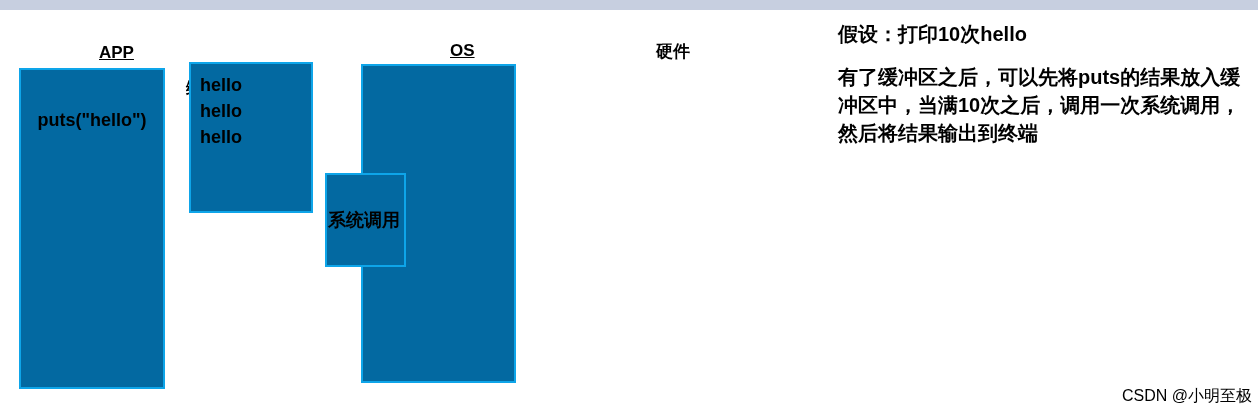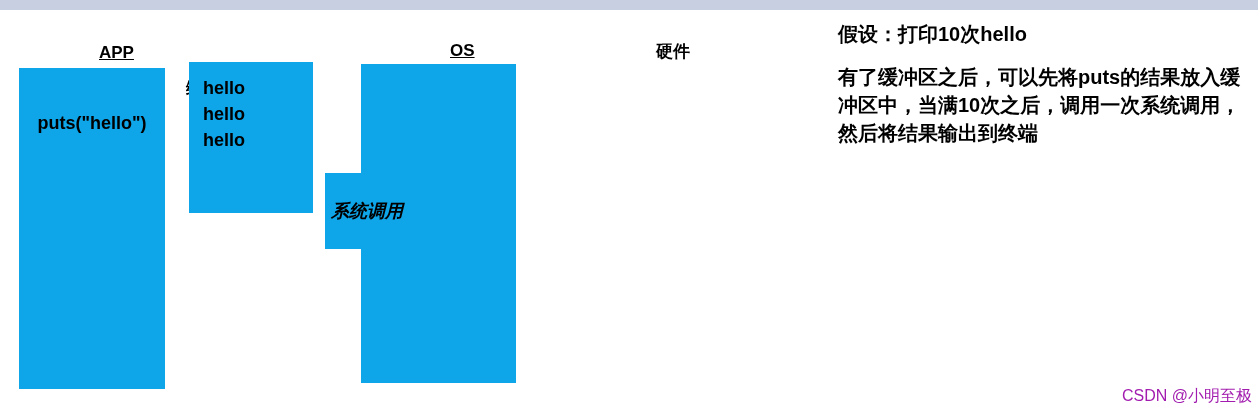--- a/index.html
+++ b/index.html
@@ -19,22 +19,22 @@
   .topbar {
     position: absolute;
     left: 0; top: 0;
     width: 1258px;
     height: 10px;
     background: #c7cfe0;
   }
   .box {
     position: absolute;
     box-sizing: border-box;
-    border: 5px solid #0ea5e9;
-    background: #0ea5e9;
+    border: 2px solid #0ea5e9;
+    background: #0369a1;
   }
   .box-label {
     position: absolute;
     font-size: 17px;
     font-weight: bold;
     white-space: nowrap;
   }
   .app-content {
     position: absolute;
     left: 0;
@@ -117,30 +117,30 @@
     <div class="buffer-lines">
       <div>hello</div>
       <div>hello</div>
       <div>hello</div>
     </div>
   </div>
 
   <div class="box-label" style="left:450px; top:41px;text-decoration:underline;">OS</div>
   <div class="box" style="left:361px; top:64px; width:155px; height:319px;"></div>
 
-  <div class="box syscall-box" style="left:325px; top:173px; width:81px; height:76px;font-style:italic;">
+  <div class="box syscall-box" style="left:325px; top:173px; width:81px; height:94px;">
     <div class="syscall-label">系统调用</div>
   </div>
 
   <div class="box-label" style="left:656px; top:40px;">硬件</div>
 
   <div class="notes">
     <div class="notes-title">假设：打印10次hello</div>
     <div class="notes-body">
       <div>有了缓冲区之后，可以先将puts的结果放入缓</div>
       <div>冲区中，当满10次之后，调用一次系统调用，</div>
       <div>然后将结果输出到终端</div>
     </div>
   </div>
 
-  <div class="watermark" style="color: #a21caf;">CSDN @小明至极</div>
+  <div class="watermark" style="color: #000000;">CSDN @小明至极</div>
 
 </div>
 
 </body></html>

